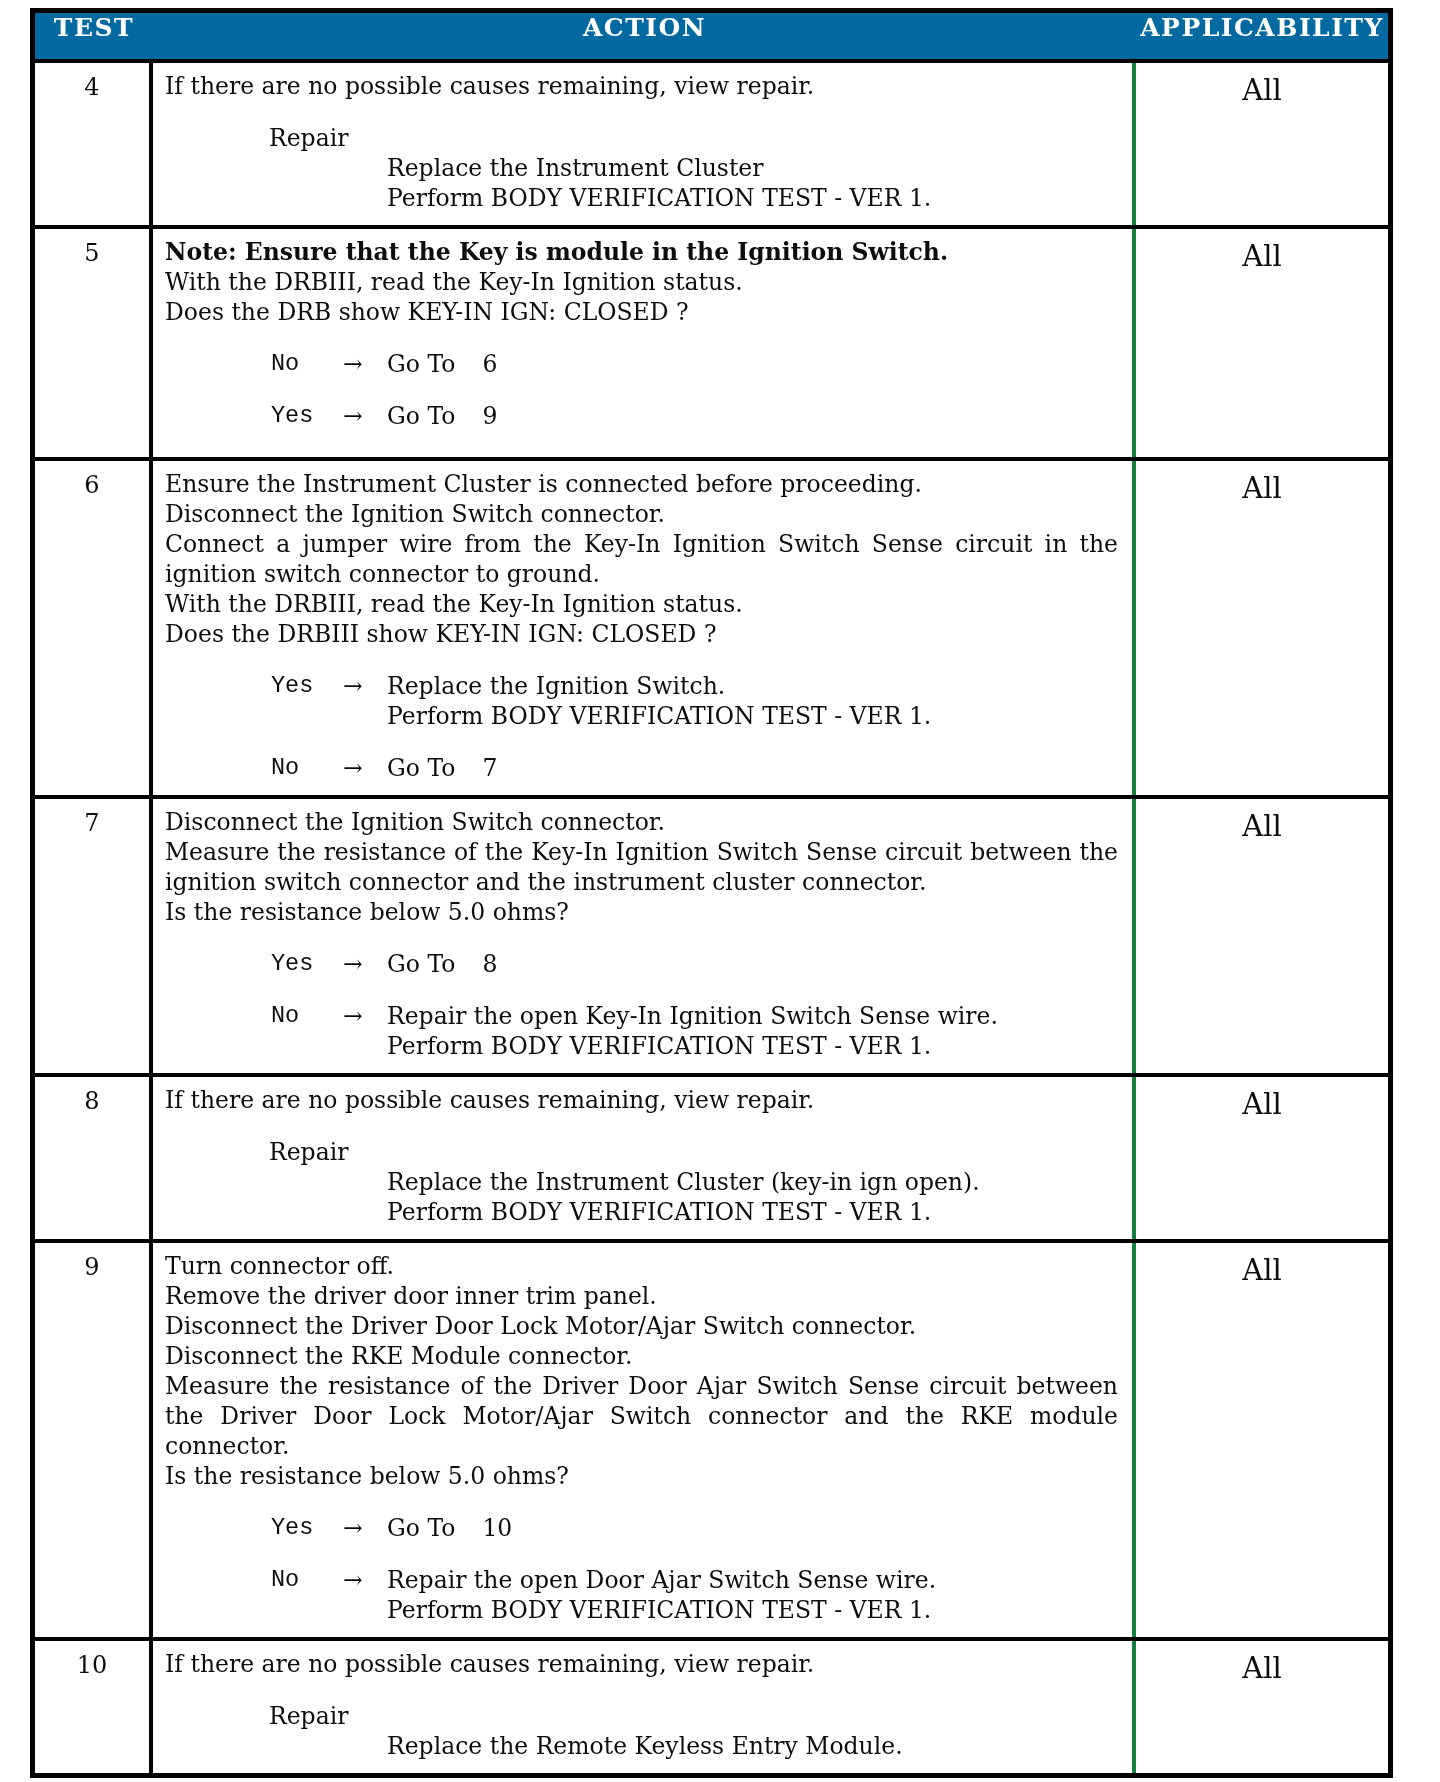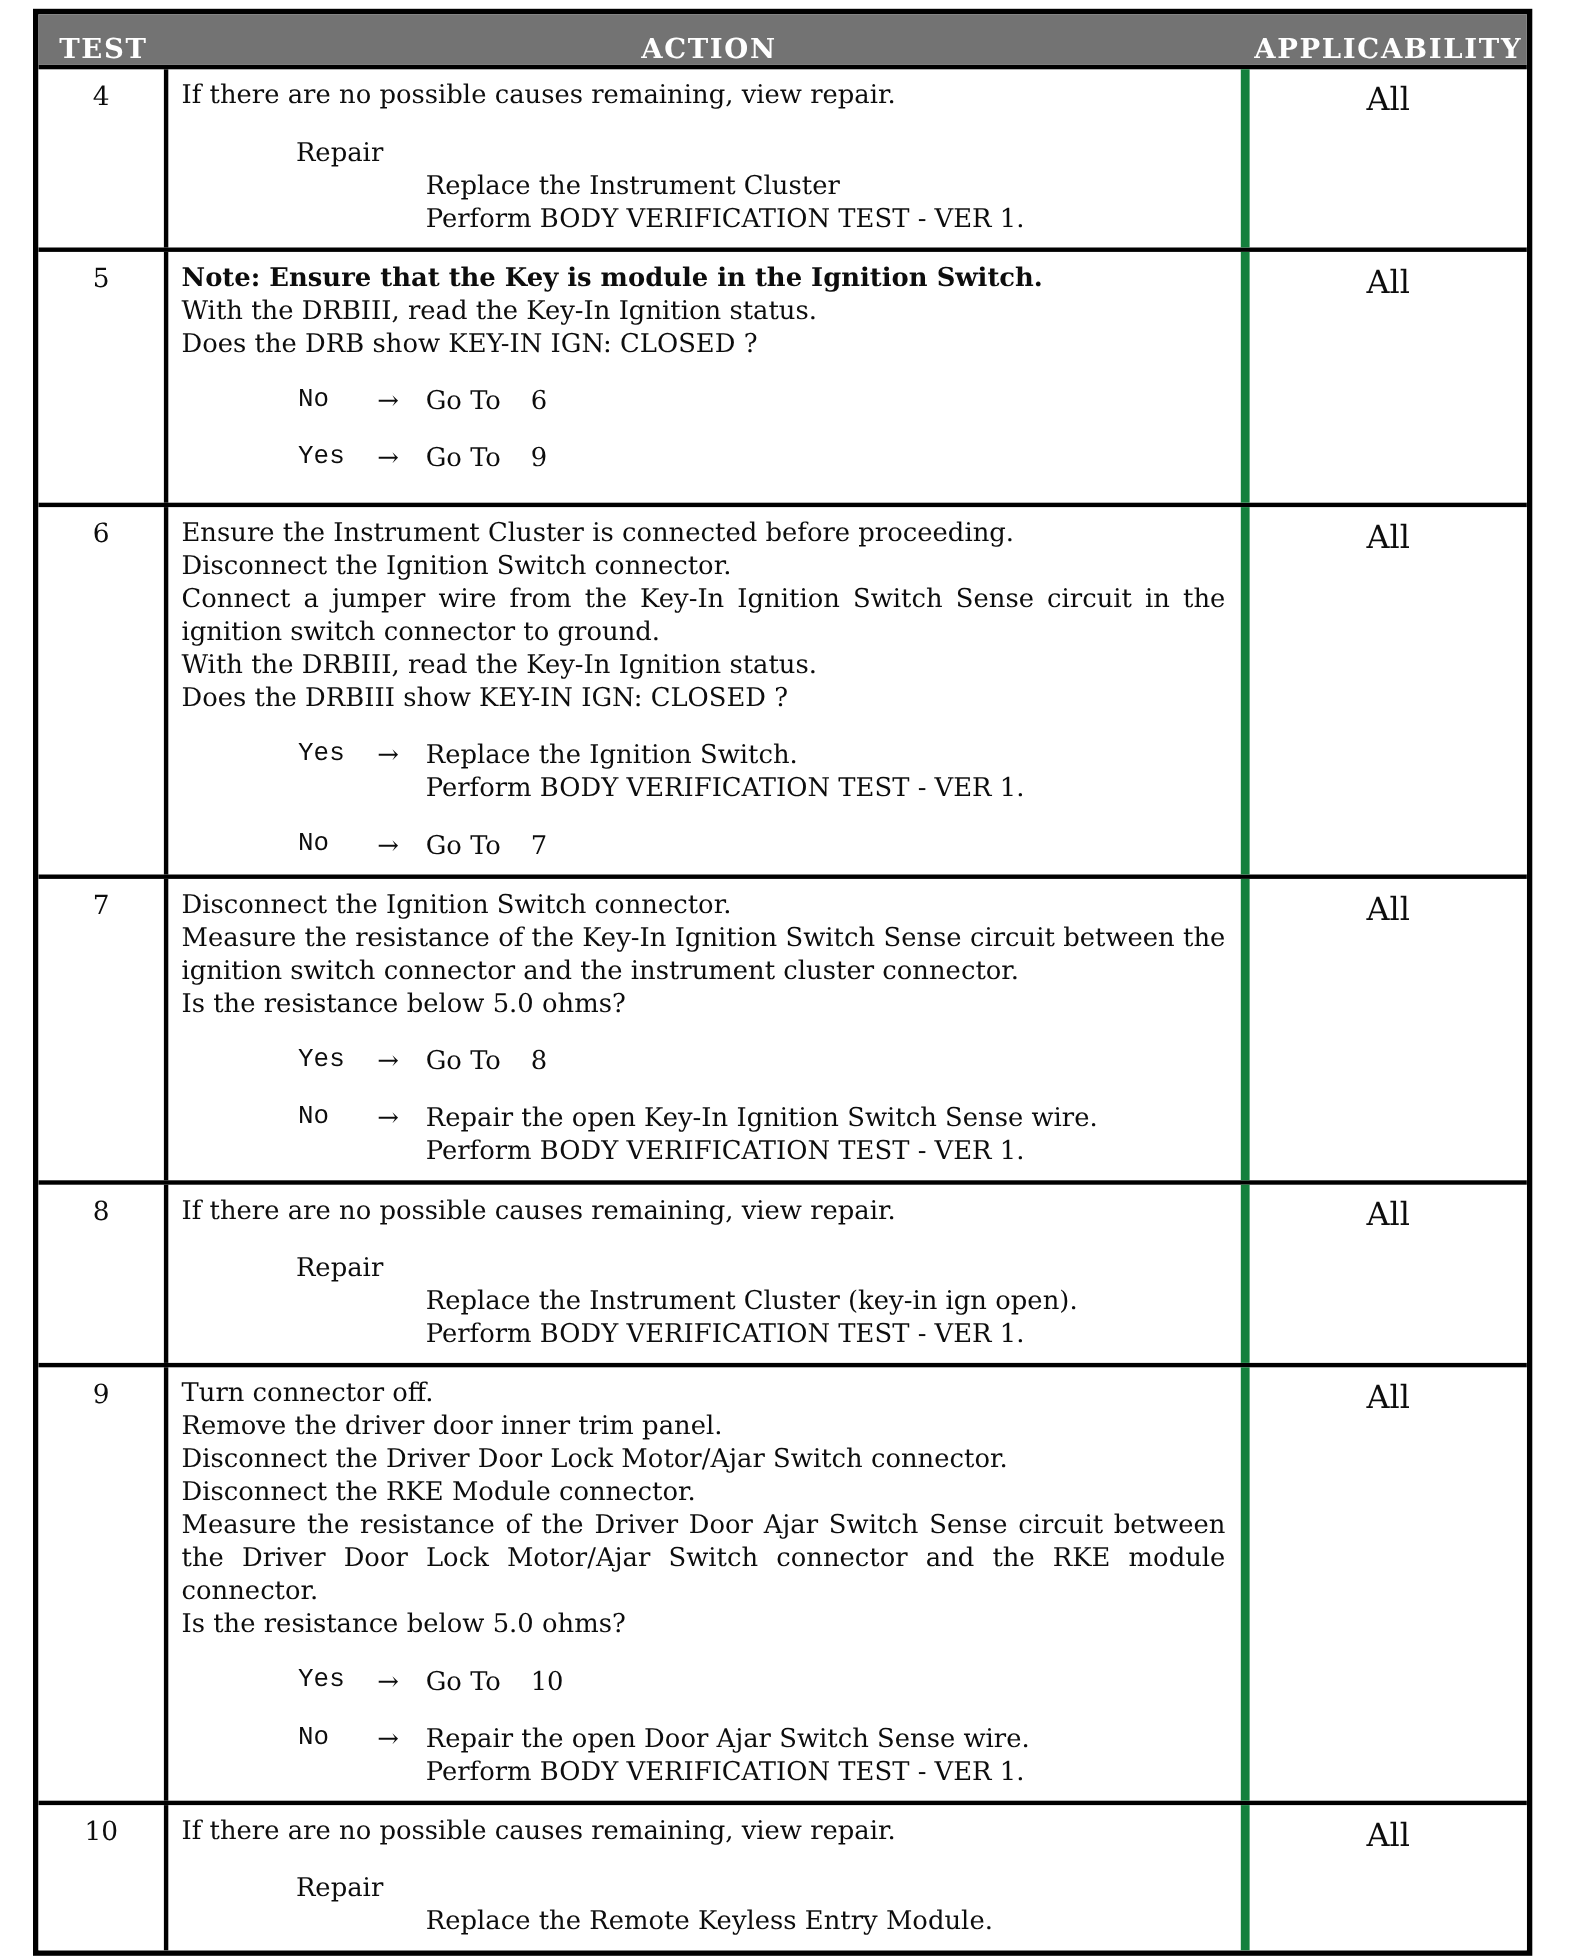--- a/index.html
+++ b/index.html
@@ -19,22 +19,22 @@
     position: absolute;
     left: 30px;
     top: 8px;
     width: 1363px;
     border: 5px solid #000000;
     background: #ffffff;
     box-sizing: border-box;
   }
   .thead {
     display: flex;
-    align-items: flex-end;
-    background: #737373;
+    align-items: flex-start;
+    background: #0369a1;
     color: #ffffff;
     height: 46px;
     font-weight: bold;
     font-size: 25px;
     letter-spacing: 1.5px;
   }
   .th { text-align: center; }
   .th-test { width: 118px; }
   .th-action { flex: 1; }
   .th-app { width: 252px; }
@@ -49,21 +49,21 @@
   .cell-test {
     width: 118px;
     border-right: 4px solid #000000;
     text-align: center;
     padding-top: 10px;
     font-size: 24px;
     flex: none;
   }
   .cell-action {
     flex: 1;
-    border-right: 8px solid #15803d;
+    border-right: 4px solid #15803d;
     padding: 8px 14px 12px 12px;
     font-size: 23.5px;
     line-height: 30px;
   }
   .cell-app {
     width: 252px;
     text-align: center;
     padding-top: 10px;
     font-size: 29px;
     flex: none;

